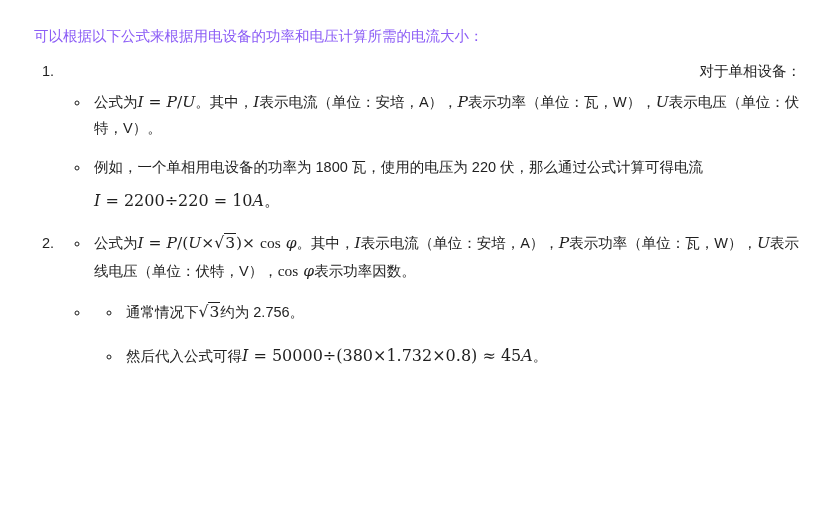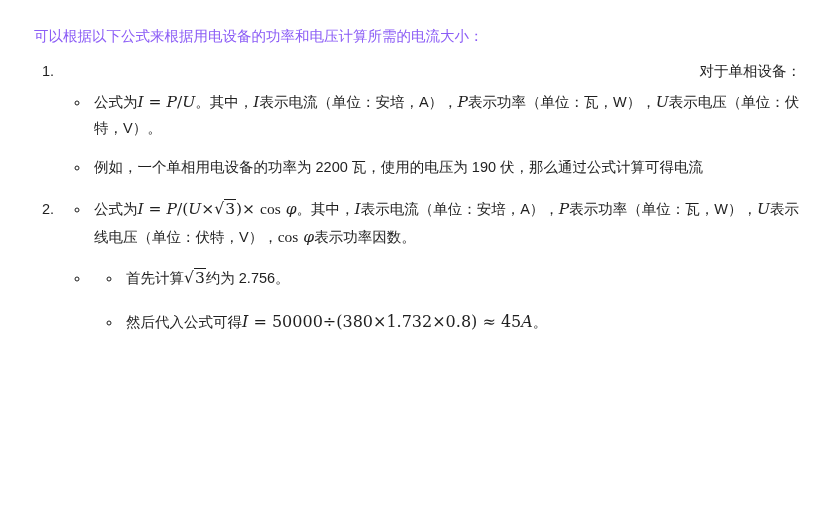--- a/index.html
+++ b/index.html
@@ -103,37 +103,38 @@
 
     <li>
       <div class="li-head">对于单相设备：</div>
 
       <ul class="inner">
         <li>
           <span>公式为</span><span class="math"><i>I</i> <span class="op">=</span> <i>P</i><span class="op">/</span><i>U</i></span><span>。其中，</span><span class="math">I</span><span>表示电流（单位：安培，A），</span><span class="math">P</span><span>表示功率（单位：瓦，W），</span><span class="math">U</span><span>表示电压（单位：伏特，V）。</span>
         </li>
 
         <li>
-          <span>例如，一个单相用电设备的功率为 2200 瓦，使用的电压为 190 伏，那么通过公式计算可得电流</span>
+          <span>例如，一个单相用电设备的功率为 1800 瓦，使用的电压为 220 伏，那么通过公式计算可得电流</span>
+          <span class="blockmath"><i>I</i> <span class="op">= 2200÷220 = 10</span><i>A</i><span class="op">。</span></span>
         </li>
       </ul>
     </li>
 
     <li>
 
       <ul class="inner">
         <li>
           <span>公式为</span><span class="math"><i>I</i> <span class="op">=</span> <i>P</i><span class="op">/(</span><i>U</i><span class="op">×</span><span class="sqrt">√<span class="radicand"><span class="op">3</span></span></span><span class="op">)×</span> <span class="fn">cos</span> <i>φ</i></span><span>。其中，</span><span class="math">I</span><span>表示电流（单位：安培，A），</span><span class="math">P</span><span>表示功率（单位：瓦，W），</span><span class="math">U</span><span>表示线电压（单位：伏特，V），</span><span class="math"><span class="fn">cos</span> <i>φ</i></span><span>表示功率因数。</span>
         </li>
 
         <li>
 
           <ul class="inner2">
             <li>
-              <span>首先计算</span><span class="math"><span class="sqrt">√<span class="radicand"><span class="op">3</span></span></span></span><span>约为 2.756。</span>
+              <span>通常情况下</span><span class="math"><span class="sqrt">√<span class="radicand"><span class="op">3</span></span></span></span><span>约为 2.756。</span>
             </li>
             <li>
               <span>然后代入公式可得</span><span class="blockmath" style="display:inline"><i>I</i> <span class="op">= 50000÷(380×1.732×0.8) ≈ 45</span><i>A</i></span><span>。</span>
             </li>
           </ul>
         </li>
       </ul>
     </li>
 
   </ol>

